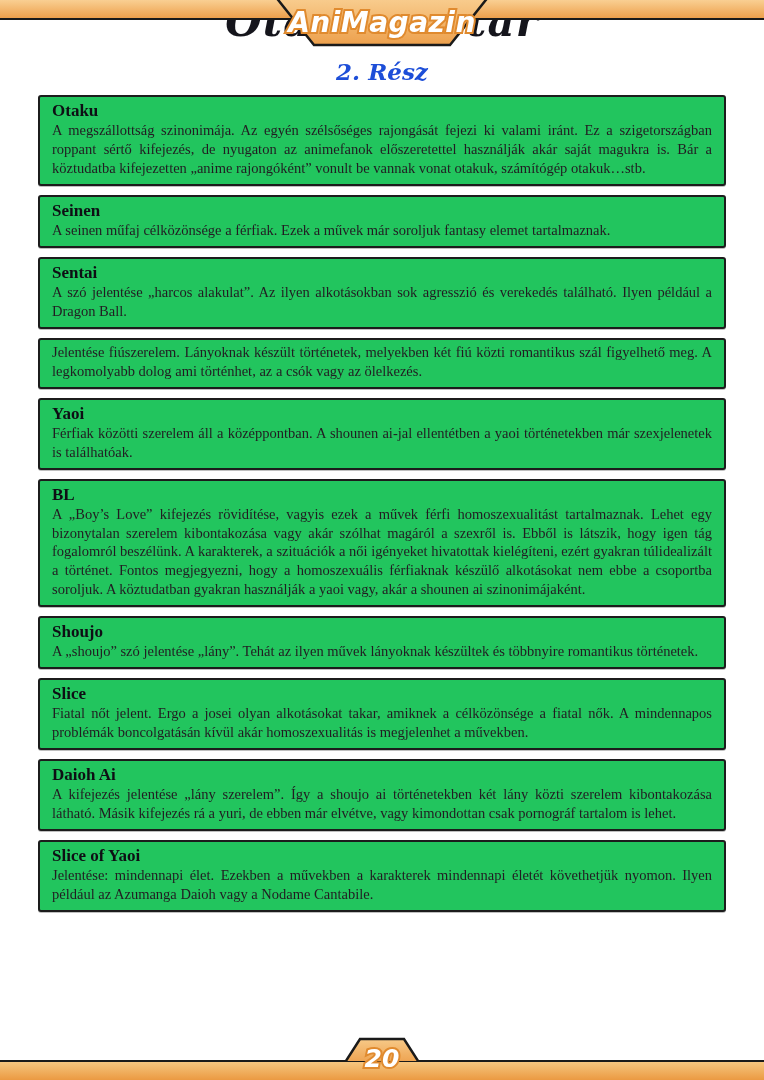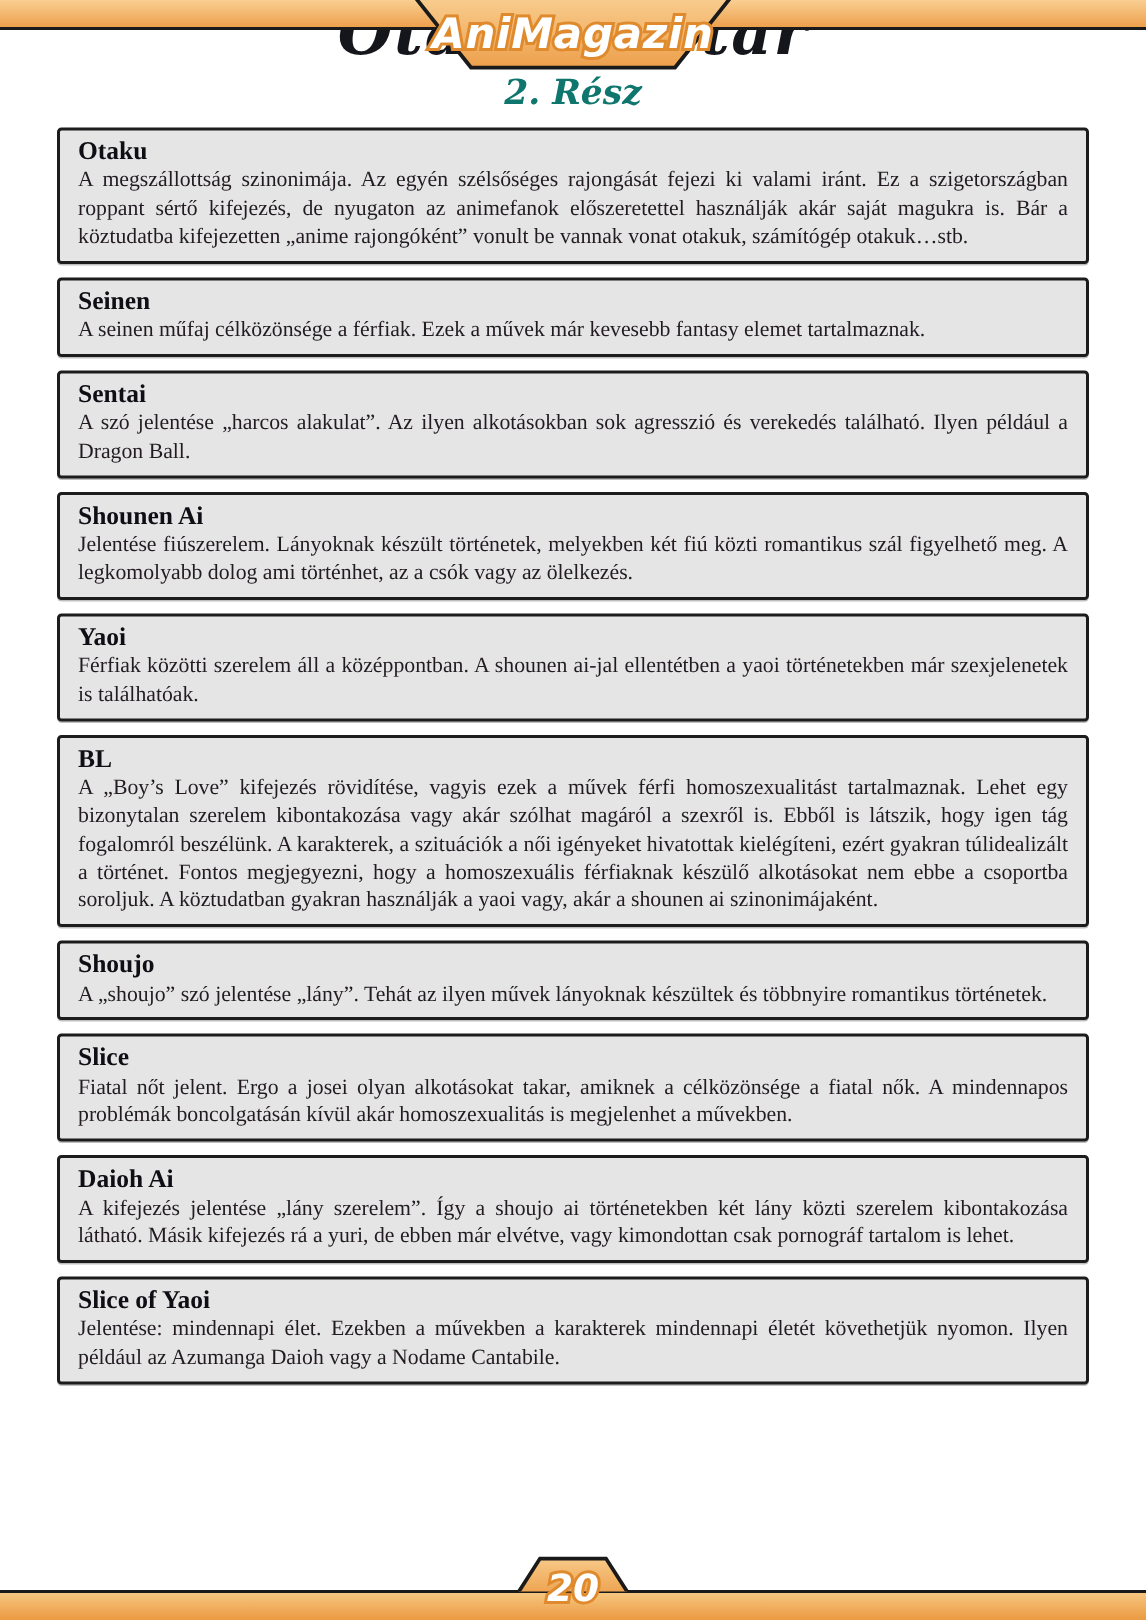--- a/index.html
+++ b/index.html
@@ -44,28 +44,28 @@
   .page-title {
     font-family: "DejaVu Serif", serif;
     font-style: italic; font-weight: bold;
     font-size: 42px; color: #15151c;
     letter-spacing: 1px;
     line-height: 1.05;
   }
   .page-subtitle {
     font-family: "DejaVu Serif", serif;
     font-style: italic; font-weight: bold;
-    font-size: 23px; color: #0f766e;
-    margin-top: 4px;
+    font-size: 23px; color: #1d4ed8;
+    margin-top: 14px;
   }
 
   
   .entries { margin: 10px 38px 0 38px; }
   .entry {
-    background: #e5e5e5;
+    background: #22c55e;
     border: 2px solid #1c1c1c;
     border-radius: 3px;
     padding: 3px 12px 6px 12px;
     margin-bottom: 9px;
     box-shadow: 0 1px 0 rgba(0,0,0,0.25);
   }
   .entry-term {
     font-family: "Liberation Serif", serif;
     font-weight: bold;
     font-size: 17px; line-height: 1.25;
@@ -132,30 +132,29 @@
 <main class="entries">
 
   <article class="entry">
     <h3 class="entry-term">Otaku</h3>
     <p class="entry-def">A megszállottság szinonimája. Az egyén szélsőséges rajongását fejezi ki valami iránt. Ez a szigetországban roppant sértő kifejezés, de nyugaton az animefanok előszeretettel használják akár saját magukra is. Bár a köztudatba kifejezetten „anime rajongóként” vonult be vannak vonat otakuk, számítógép otakuk…stb.</p>
   </article>
 
 
   <article class="entry">
     <h3 class="entry-term">Seinen</h3>
-    <p class="entry-def">A seinen műfaj célközönsége a férfiak. Ezek a művek már kevesebb fantasy elemet tartalmaznak.</p>
+    <p class="entry-def">A seinen műfaj célközönsége a férfiak. Ezek a művek már soroljuk fantasy elemet tartalmaznak.</p>
   </article>
 
   <article class="entry">
     <h3 class="entry-term">Sentai</h3>
     <p class="entry-def">A szó jelentése „harcos alakulat”. Az ilyen alkotásokban sok agresszió és verekedés található. Ilyen például a Dragon Ball.</p>
   </article>
 
   <article class="entry">
-    <h3 class="entry-term">Shounen Ai</h3>
     <p class="entry-def">Jelentése fiúszerelem. Lányoknak készült történetek, melyekben két fiú közti romantikus szál figyelhető meg. A legkomolyabb dolog ami történhet, az a csók vagy az ölelkezés.</p>
   </article>
 
   <article class="entry">
     <h3 class="entry-term">Yaoi</h3>
     <p class="entry-def">Férfiak közötti szerelem áll a középpontban. A shounen ai-jal ellentétben a yaoi történetekben már szexjelenetek is találhatóak.</p>
   </article>
 
   <article class="entry">
     <h3 class="entry-term">BL</h3>

